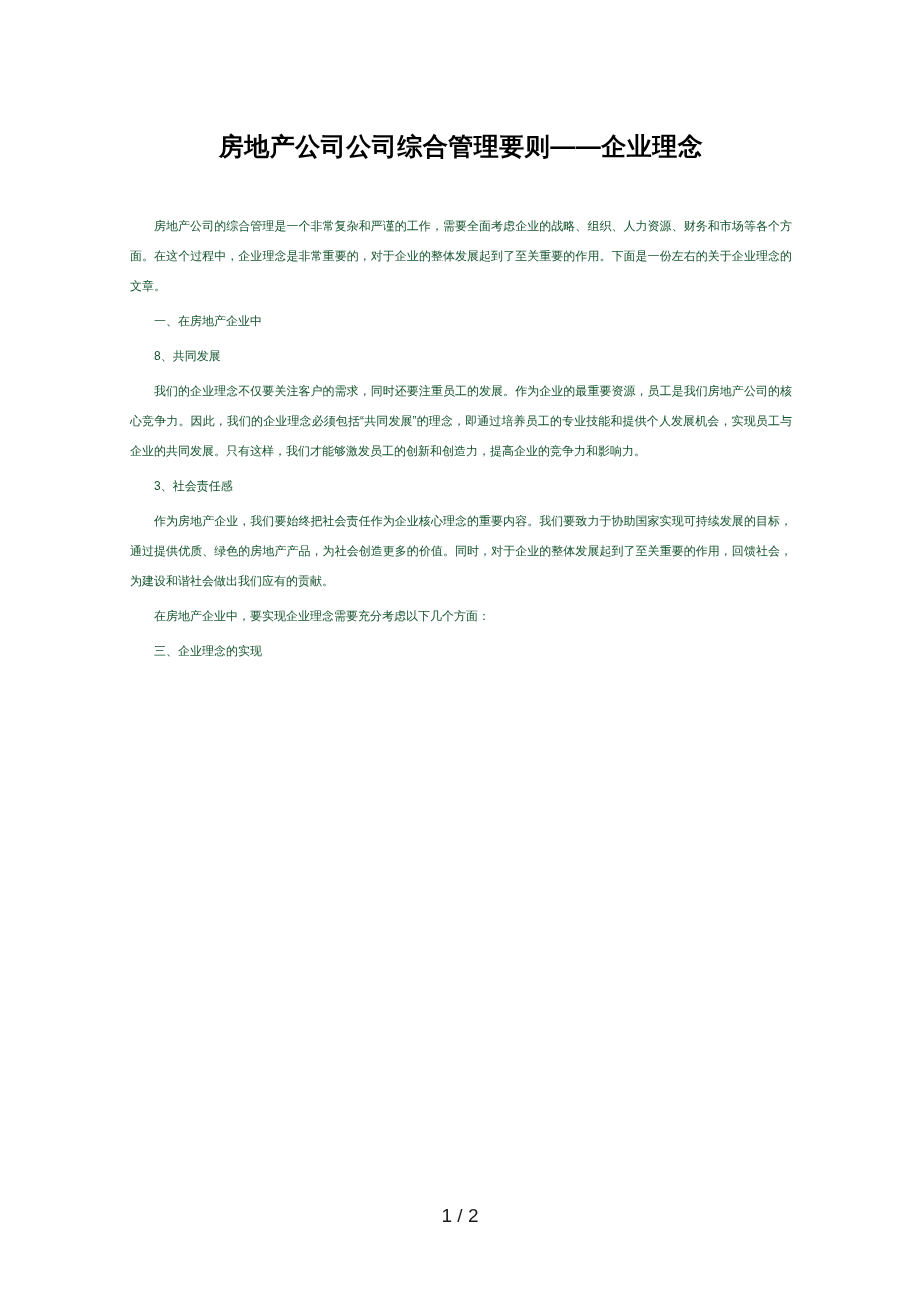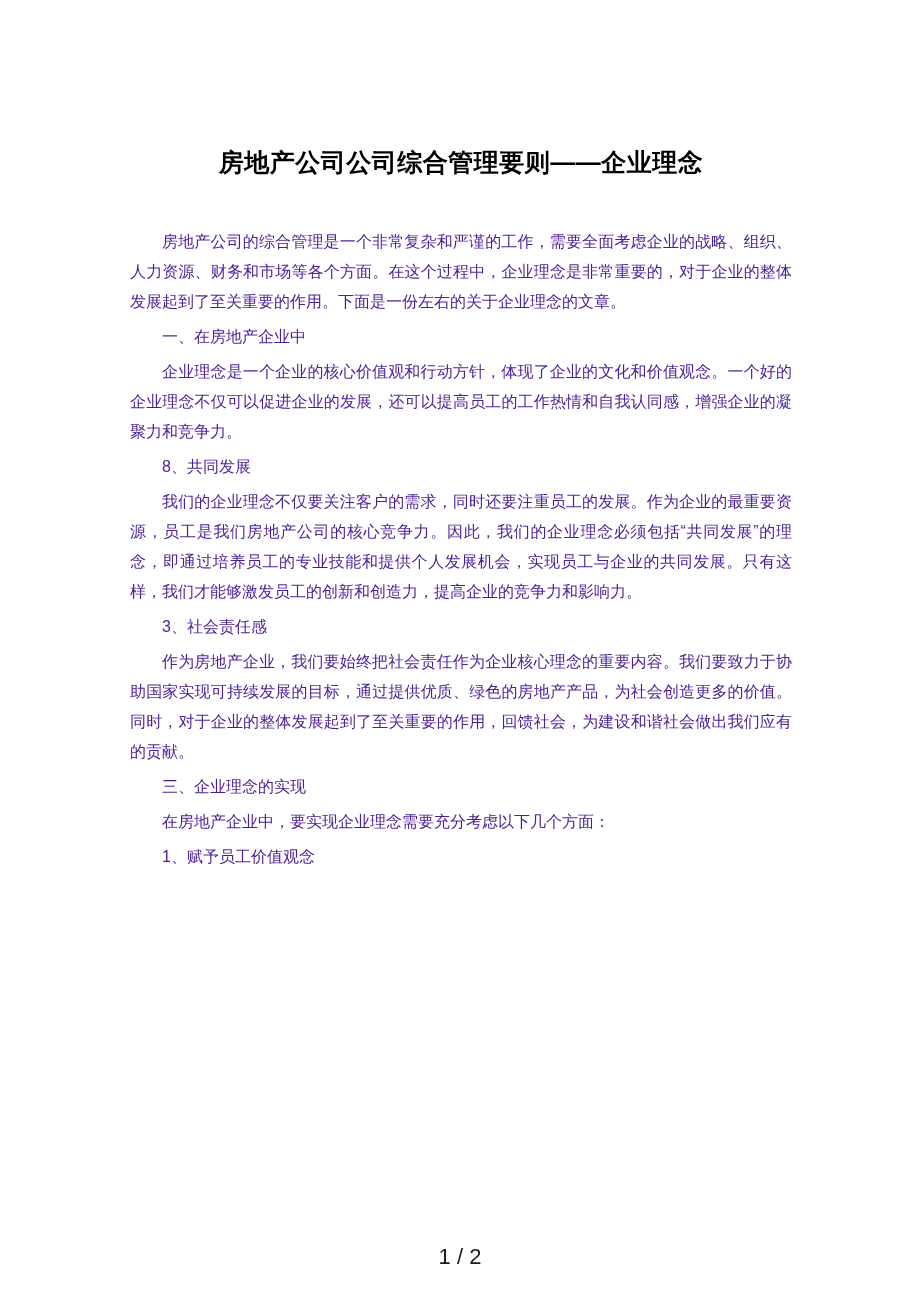--- a/index.html
+++ b/index.html
@@ -10,67 +10,65 @@
     width: 920px;
     height: 1302px;
     background: #ffffff;
     position: relative;
     font-family: "Liberation Sans", sans-serif;
     overflow: hidden;
   }
   .content {
     position: absolute;
     left: 130px;
-    top: 144px;
+    top: 128px;
     width: 662px;
     color: #1a1a1a;
   }
   .doc-title {
     font-size: 25px;
     font-weight: bold;
     text-align: center;
     line-height: 37px;
     margin: 0 0 46px 0;
     color: #000000;
     letter-spacing: 0.5px;
   }
   .block {
-    font-size: 16px;
+    font-size: 12px;
     line-height: 30px;
     text-indent: 2em;
     text-align: justify;
     margin: 5px 0 0 0;
-    color: #4c1d95;
+    color: #14532d;
   }
   .block:first-of-type {
     margin-top: 0;
   }
   .page-footer {
     position: absolute;
-    top: 1244px;
+    top: 1205px;
     left: 0;
     width: 920px;
     text-align: center;
-    font-size: 22px;
+    font-size: 19px;
     color: #1a1a1a;
   }
 </style>
 </head>
 <body>
 
 <div class="content">
   <h1 class="doc-title">房地产公司公司综合管理要则——企业理念</h1>
 
   <p class="block">房地产公司的综合管理是一个非常复杂和严谨的工作，需要全面考虑企业的战略、组织、人力资源、财务和市场等各个方面。在这个过程中，企业理念是非常重要的，对于企业的整体发展起到了至关重要的作用。下面是一份左右的关于企业理念的文章。</p>
   <p class="block">一、在房地产企业中</p>
-  <p class="block">企业理念是一个企业的核心价值观和行动方针，体现了企业的文化和价值观念。一个好的企业理念不仅可以促进企业的发展，还可以提高员工的工作热情和自我认同感，增强企业的凝聚力和竞争力。</p>
   <p class="block">8、共同发展</p>
   <p class="block">我们的企业理念不仅要关注客户的需求，同时还要注重员工的发展。作为企业的最重要资源，员工是我们房地产公司的核心竞争力。因此，我们的企业理念必须包括“共同发展”的理念，即通过培养员工的专业技能和提供个人发展机会，实现员工与企业的共同发展。只有这样，我们才能够激发员工的创新和创造力，提高企业的竞争力和影响力。</p>
   <p class="block">3、社会责任感</p>
   <p class="block">作为房地产企业，我们要始终把社会责任作为企业核心理念的重要内容。我们要致力于协助国家实现可持续发展的目标，通过提供优质、绿色的房地产产品，为社会创造更多的价值。同时，对于企业的整体发展起到了至关重要的作用，回馈社会，为建设和谐社会做出我们应有的贡献。</p>
+  <p class="block">在房地产企业中，要实现企业理念需要充分考虑以下几个方面：</p>
   <p class="block">三、企业理念的实现</p>
-  <p class="block">在房地产企业中，要实现企业理念需要充分考虑以下几个方面：</p>
-  <p class="block">1、赋予员工价值观念</p>
 </div>
 
 <div class="page-footer">
   <span>1 / 2</span>
 </div>
 
 </body></html>

